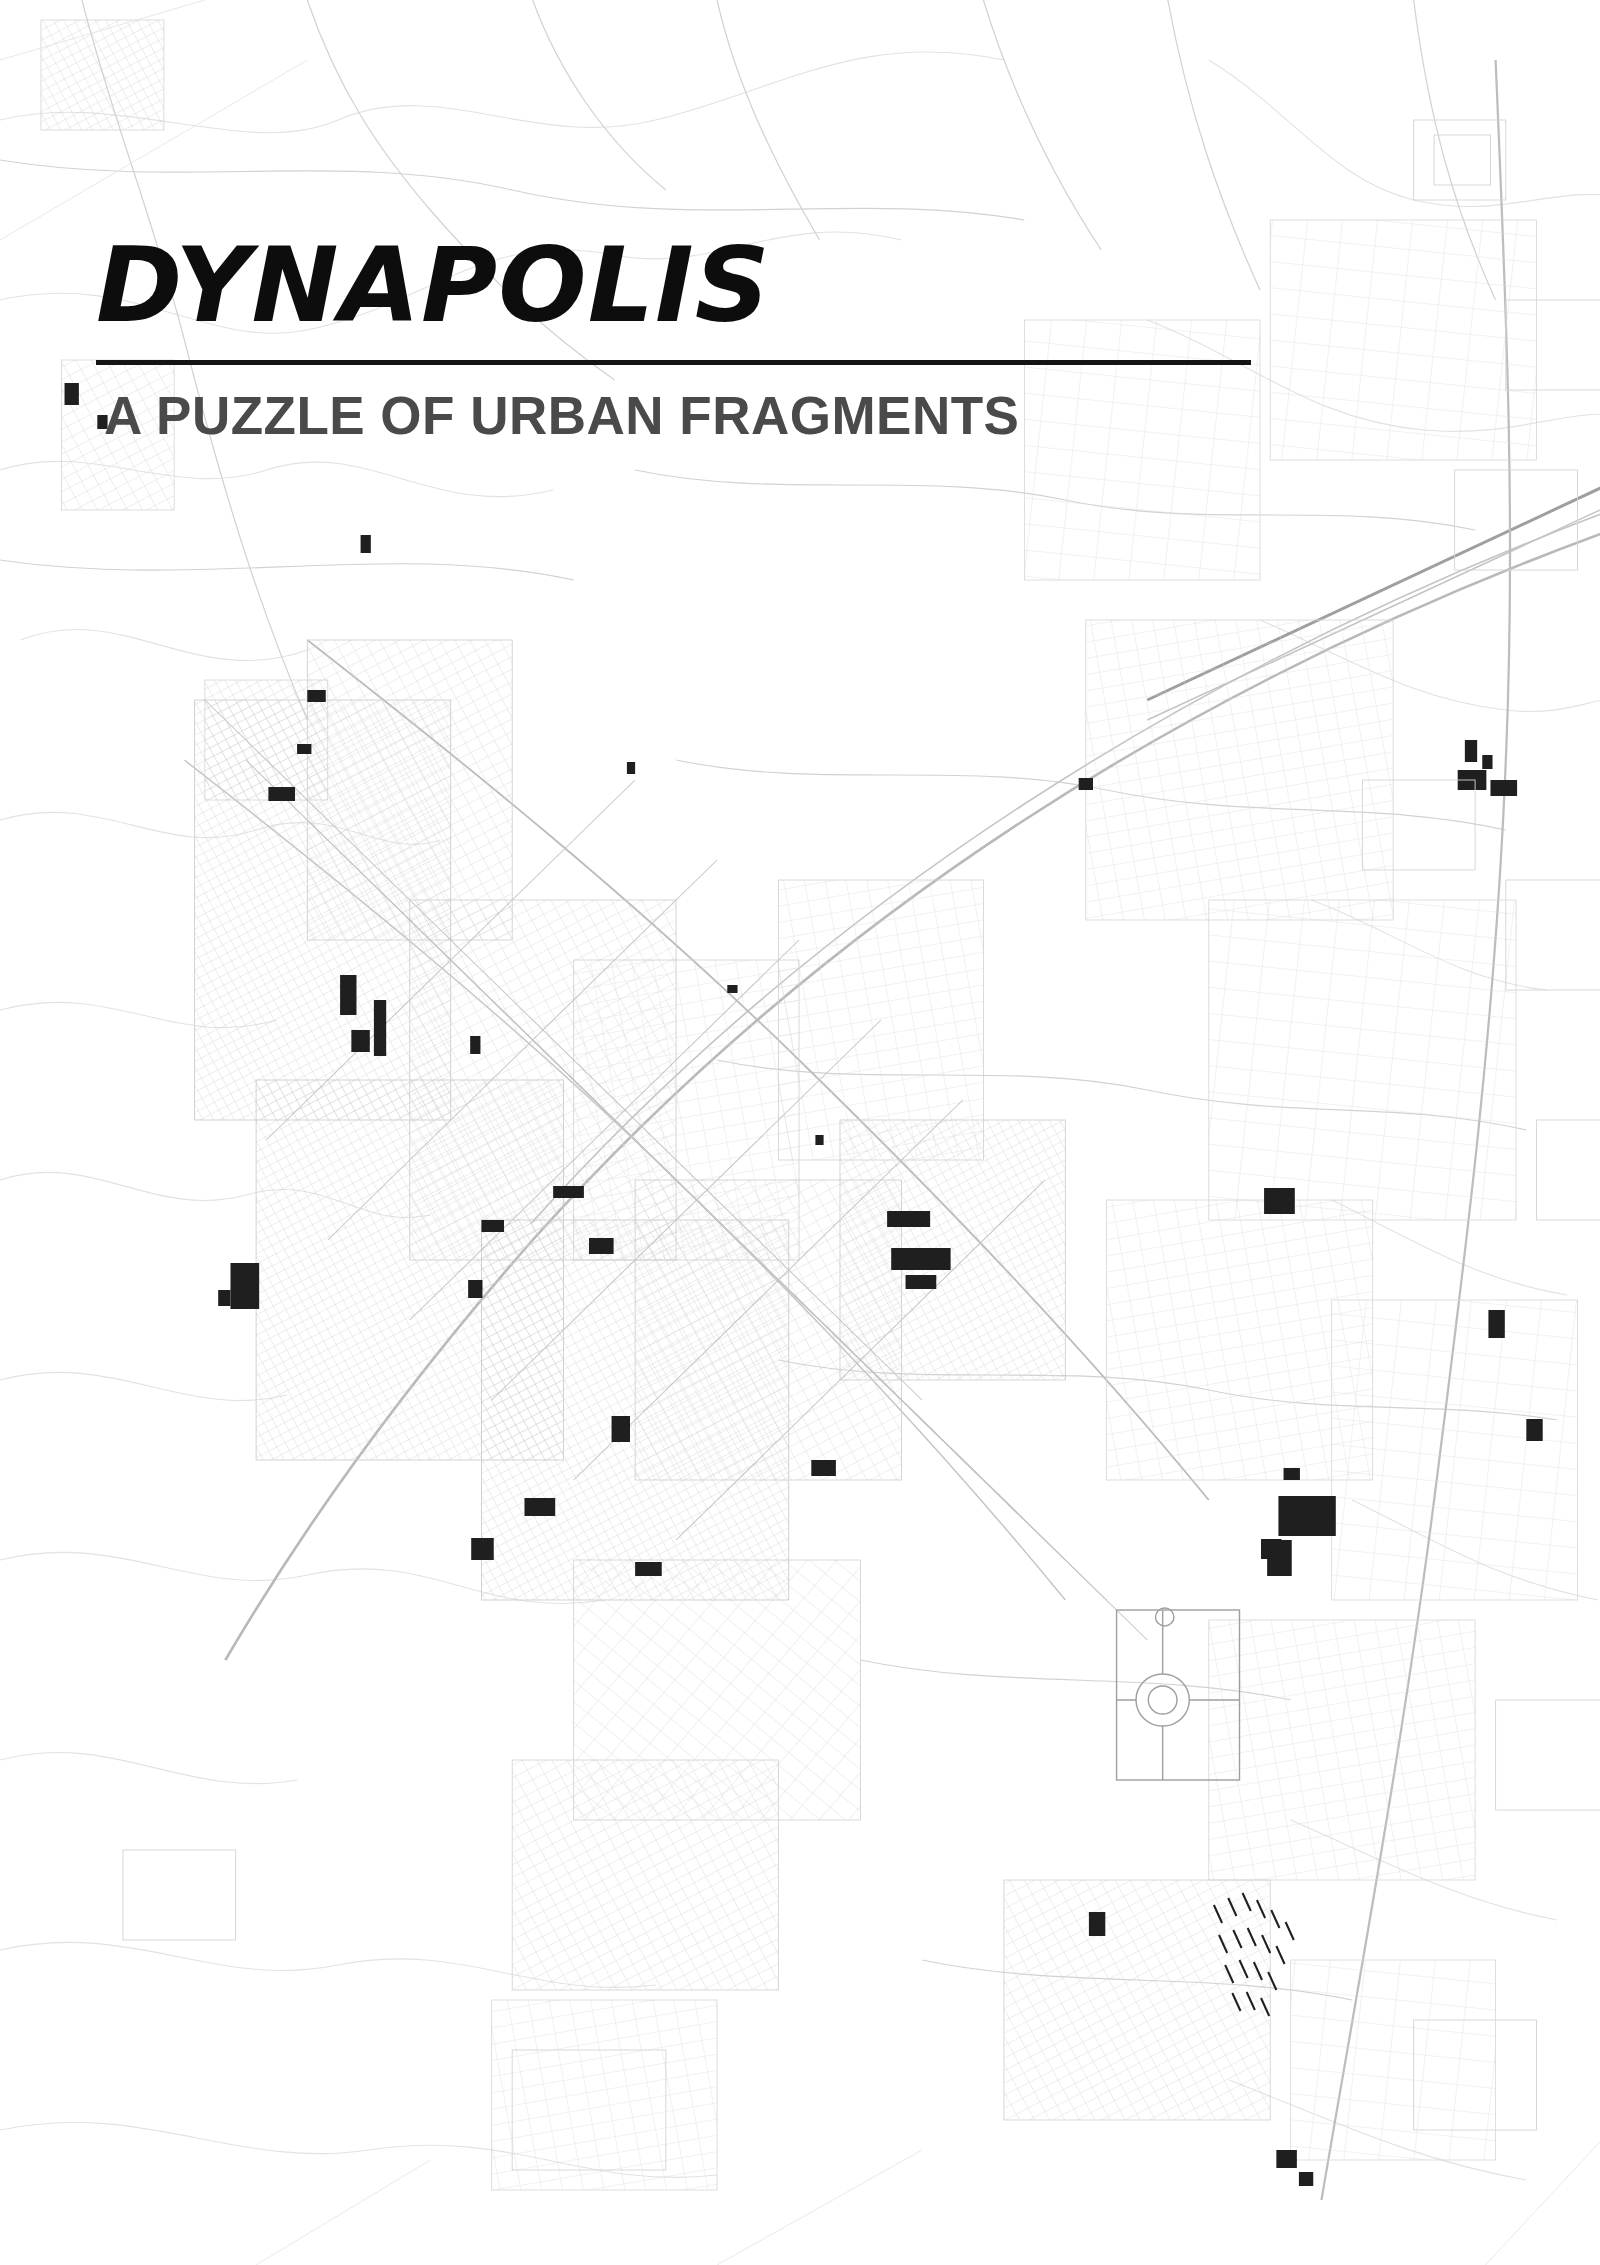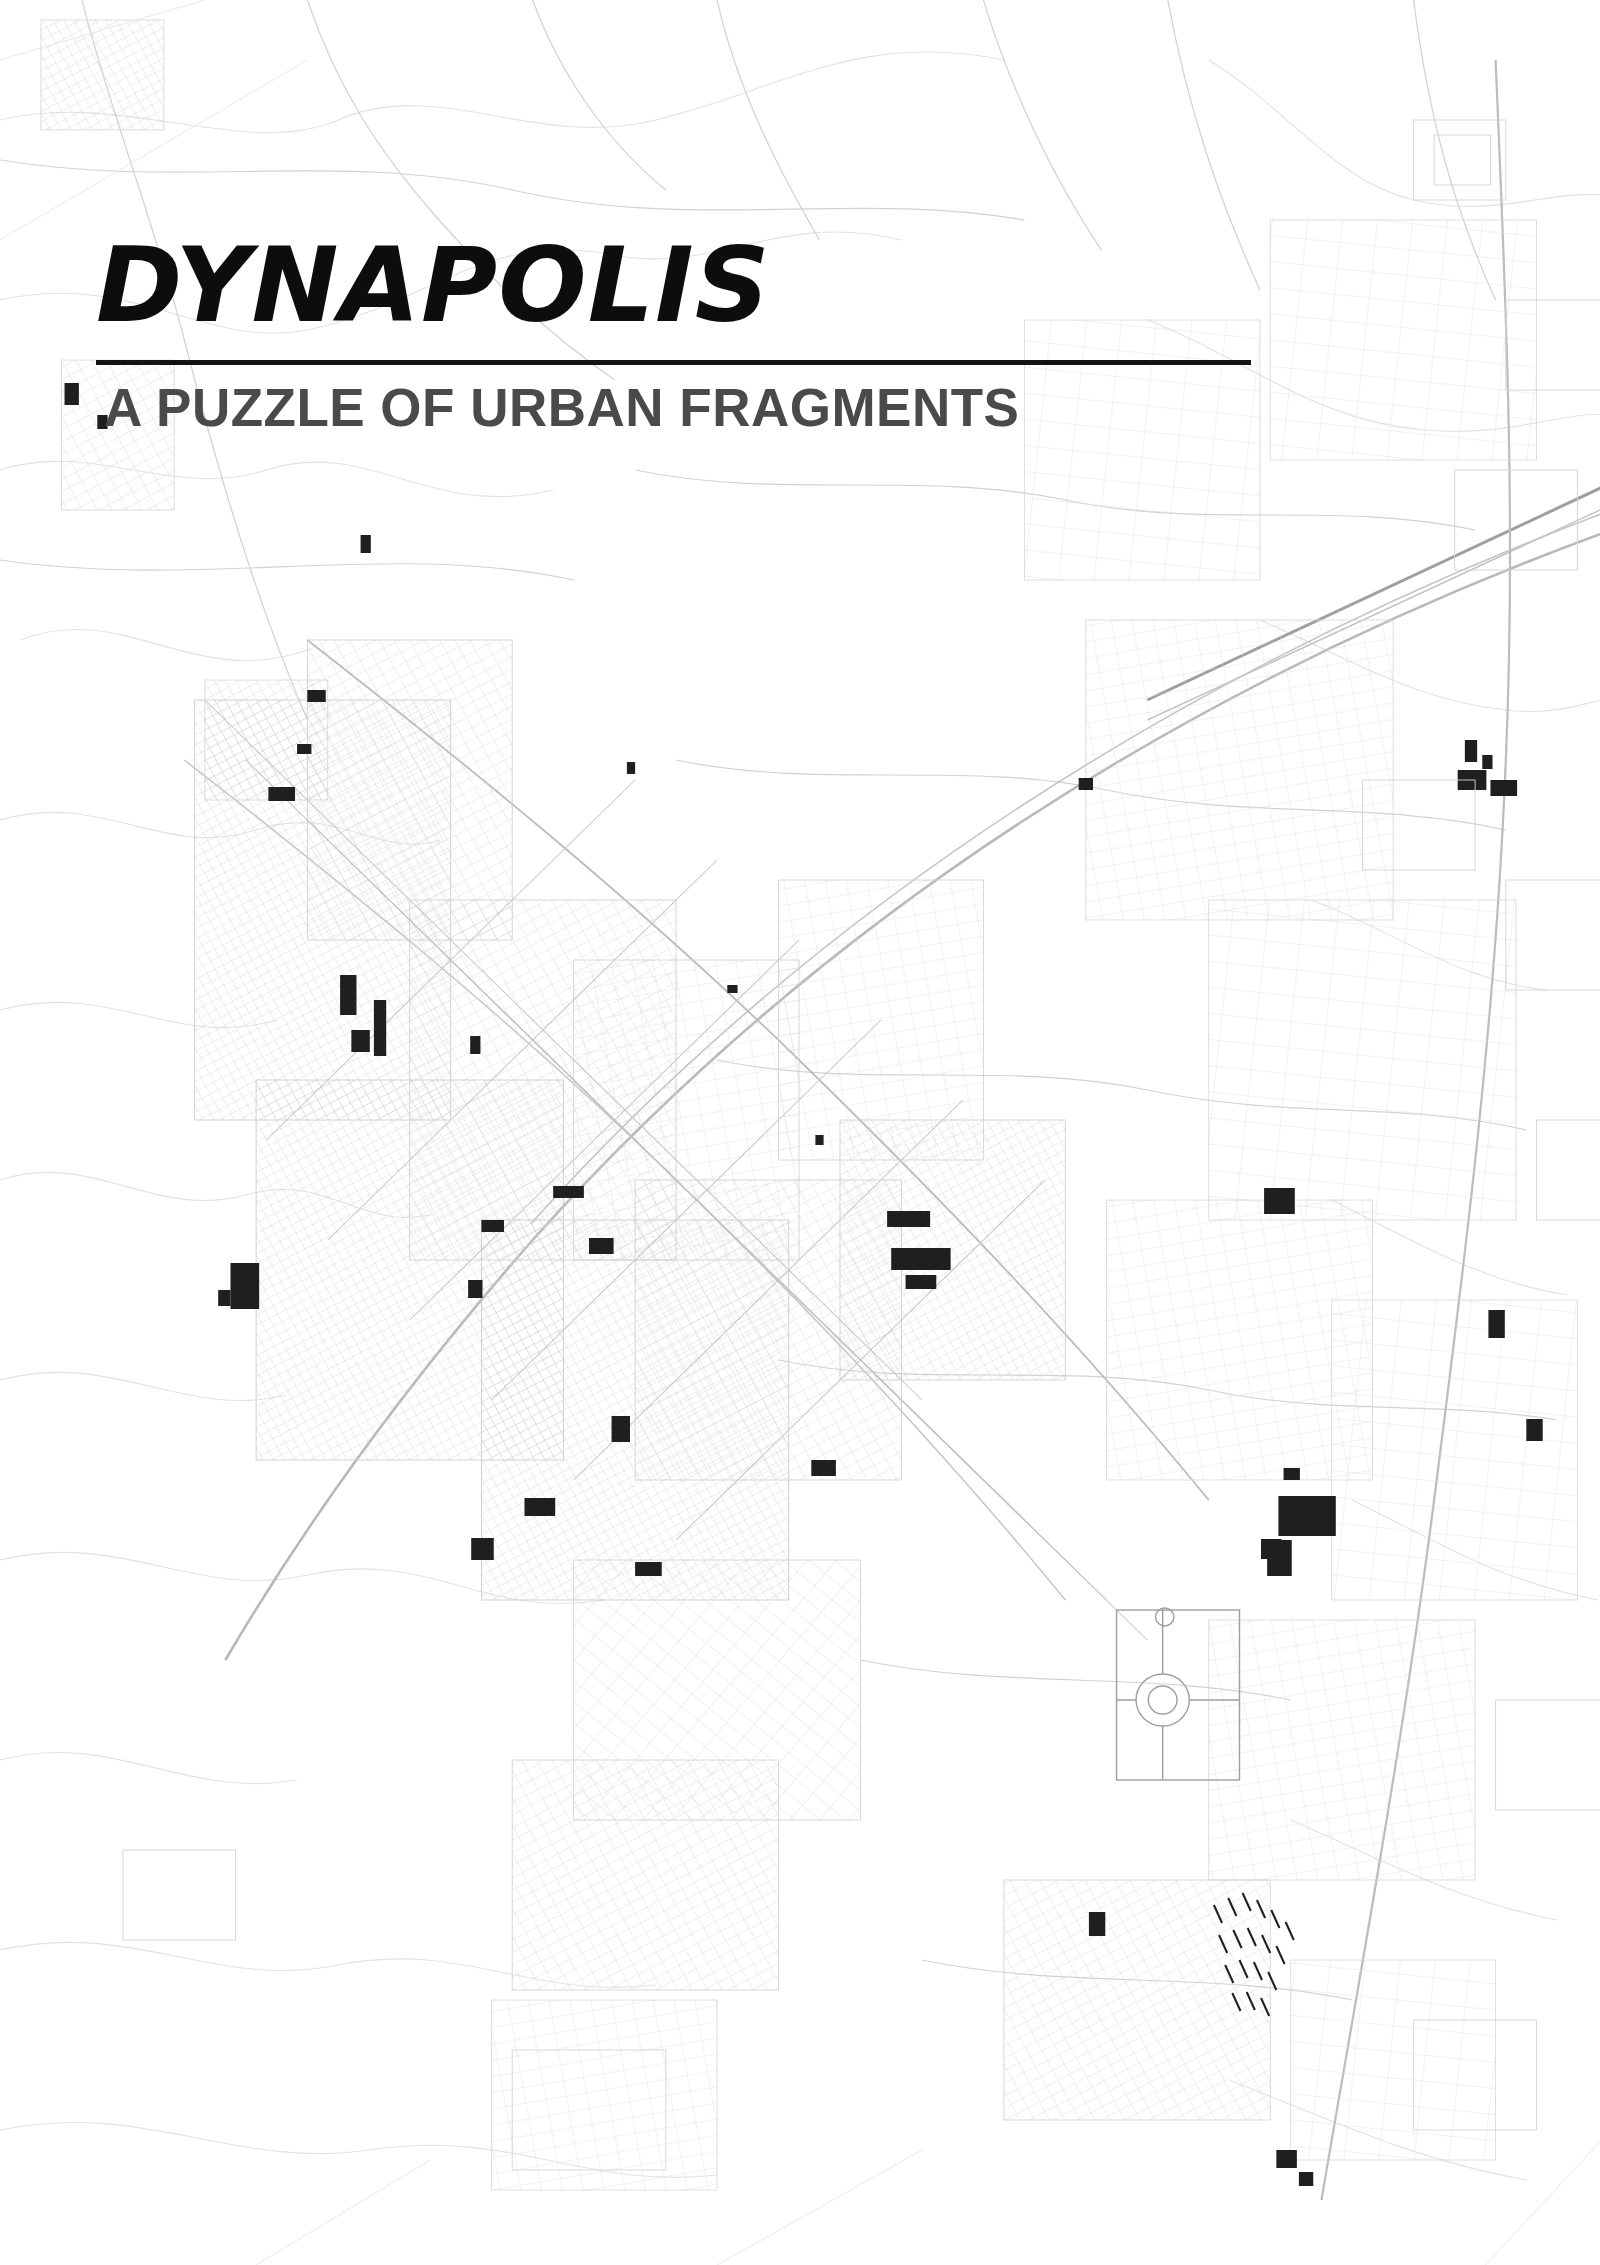--- a/index.html
+++ b/index.html
@@ -65,21 +65,21 @@
     width: 1155px;
     height: 5px;
     background: #141414;
   }
   .title-tag {
     font-family: "Liberation Sans", sans-serif;
     font-size: 53px;
     font-weight: 600;
     letter-spacing: 0.5px;
     color: #4a4a4a;
-    margin: 12px 0 0 8px;
+    margin: 20px 0 0 8px;
     white-space: nowrap;
   }
 </style>
 </head>
 <body>
 
 <div class="page">
 
   <div class="map-layer">
     <svg viewBox="0 0 1600 2265" preserveAspectRatio="none" xmlns="http://www.w3.org/2000/svg">

